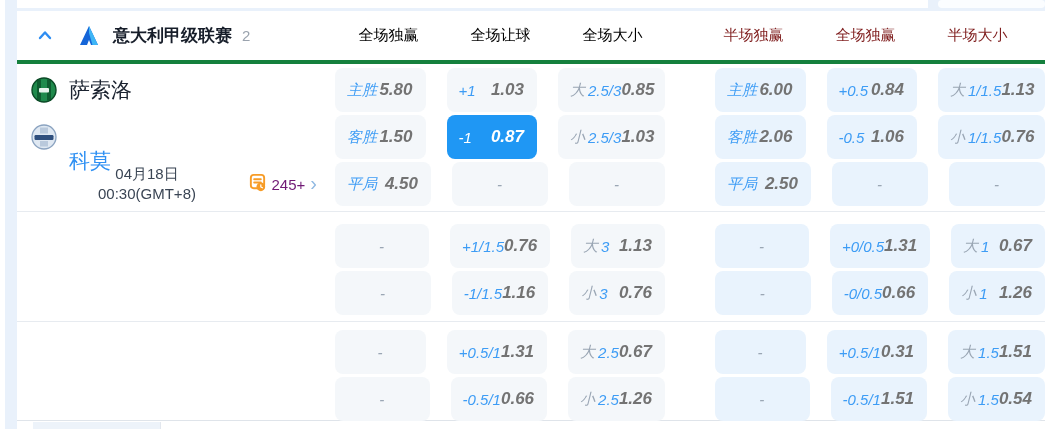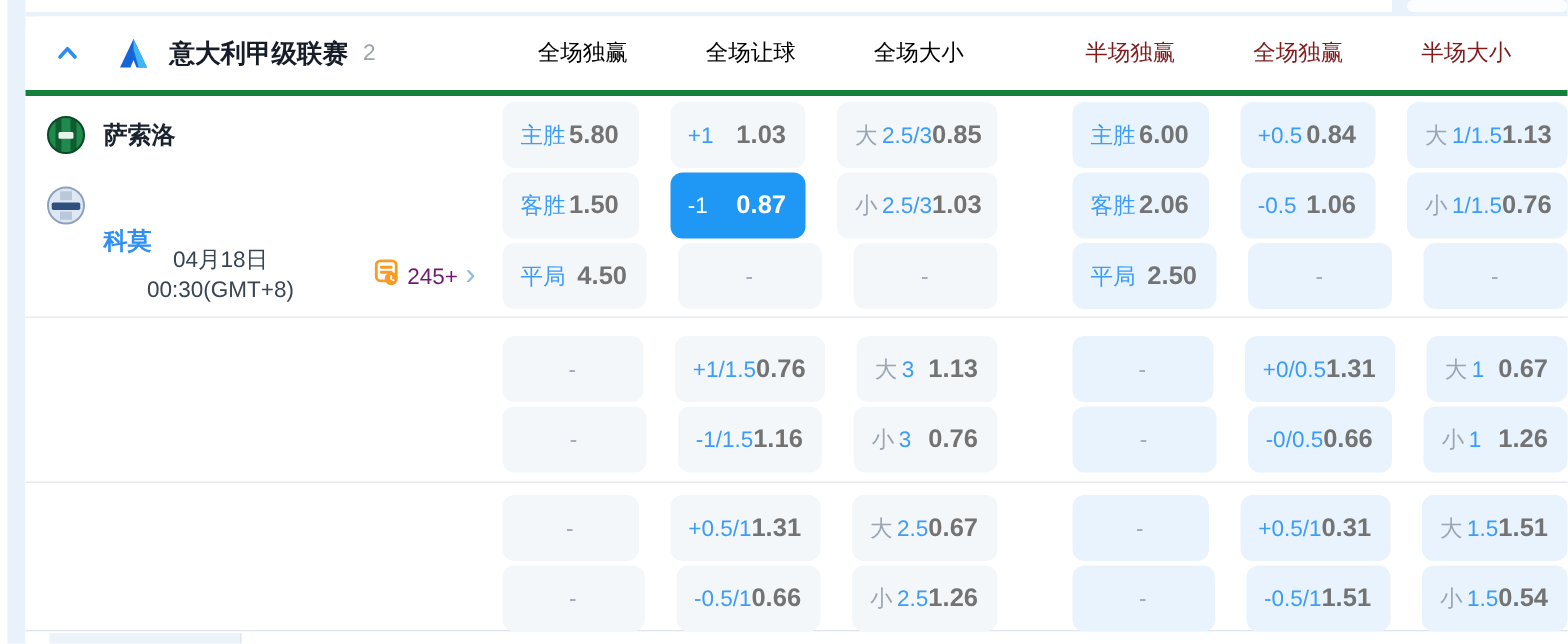--- a/index.html
+++ b/index.html
@@ -32,21 +32,21 @@
   .col-heads span:nth-child(4){margin-left:29px;}
   .col-heads span.half-col{color:#7f1d1d;}
 
   
   .section{position:relative;border-bottom:1px solid #e7ebf0;}
   .section:last-of-type{border-bottom:none;}
   .rows{display:flex;flex-direction:column;gap:3px;margin-left:318px;}
   .sec-a .rows{padding:4px 0 5px 0;}
   .sec-b .rows{padding:12px 0 6px 0;}
   .sec-c .rows{padding:8px 0 2px 0;}
-  .row{display:flex;gap:21px;}
+  .row{display:flex;gap:21px;font-style:italic;}
   .cell{
     width:107px;height:44px;border-radius:8px;background:#f4f7fa;
     display:flex;align-items:center;padding:0 13px 0 12px;box-sizing:border-box;
     font-size:15px;cursor:pointer;
   }
   .row .cell:nth-child(4){margin-left:29px;}
   .cell.half{background:#e9f3fd;}
   .cell .lbl{color:#3d9cf5;white-space:nowrap;}
   .cell .side{color:#9aa6b4;margin-right:3px;}
   .cell .line{color:#3d9cf5;white-space:nowrap;}
@@ -54,21 +54,21 @@
   .cell.empty{justify-content:center;color:#9aa6b4;cursor:default;}
   .cell.selected{background:#1f97f4;}
   .cell.selected .line,.cell.selected .val,.cell.selected .lbl{color:#ffffff;}
 
   
   .left-info{position:absolute;left:0;top:0;width:318px;height:100%;}
   .team-row{position:absolute;left:14px;height:44px;display:flex;align-items:center;}
   .team-row.home{top:4px;}
   .team-row.away{top:51px;}
   .team-logo{width:26px;height:26px;display:inline-block;}
-  .team-name{margin-left:12px;font-size:16px;font-weight:700;color:#1b2330;}
+  .team-name{margin-left:12px;font-size:21px;font-weight:400;color:#1b2330;}
   .team-row.away .team-name{color:#2e90f3;margin-top:48px;}
   .meta-row{position:absolute;left:0;top:98px;width:318px;height:44px;}
   .date-block{position:absolute;left:20px;top:2px;width:220px;text-align:center;
     font-size:15px;line-height:20px;color:#3a4554;}
   .markets-block{position:absolute;right:18px;top:0;height:44px;display:flex;align-items:center;gap:5px;cursor:pointer;}
   .markets-count{font-size:15px;color:#701a75;}
   .markets-chev{font-size:20px;line-height:1;color:#90b9e2;font-weight:400;padding-bottom:2px;}
 
   
   .footer-strip{position:absolute;left:17px;top:422px;width:1028px;height:7px;background:#ffffff;}

